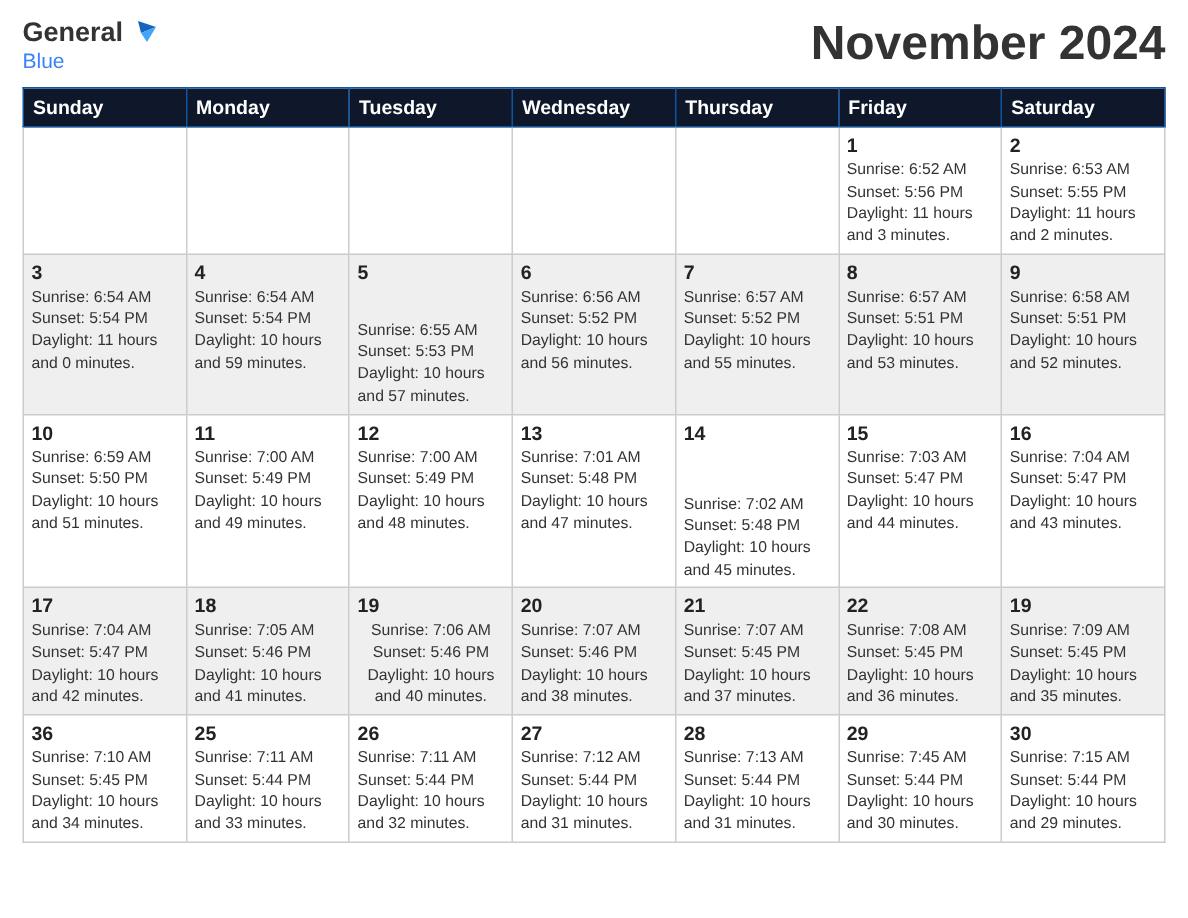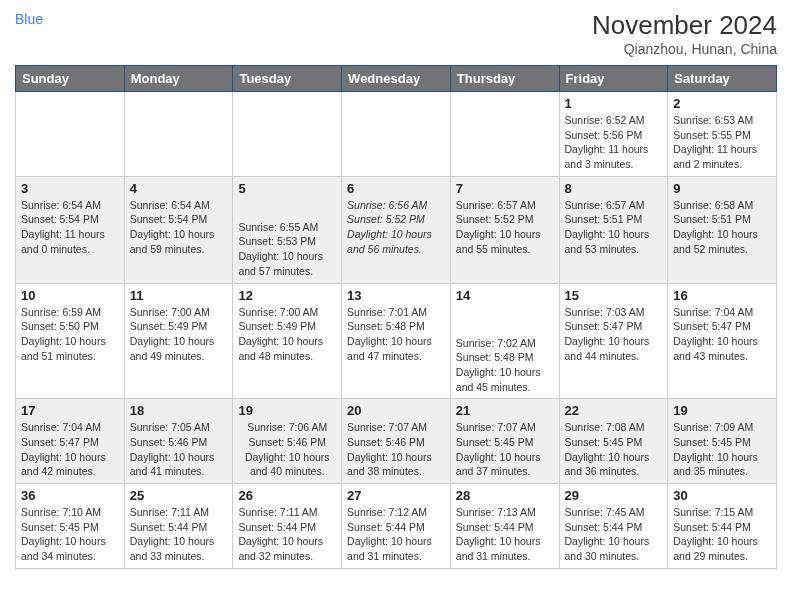--- a/index.html
+++ b/index.html
@@ -20,36 +20,36 @@
       display: flex;
       align-items: center;
       gap: 0;
     }
     .logo-general { color: #333; }
     .logo-blue { color: #1565c0; }
     .title-block {
       text-align: right;
     }
     .month-title {
-      font-size: 26px;
-      font-weight: normal;
+      font-size: 32px;
+      font-weight: bold;
       color: #333;
       text-align: center;
     }
     .location {
       font-size: 14px;
       color: #555;
     }
     .calendar {
       width: 100%;
       border-collapse: collapse;
       border: 1px solid #ccc;
     }
     .calendar th {
-      background: #737373;
+      background: #0f172a;
       color: #fff;
       text-align: left;
       padding: 5px 6px;
       font-size: 13px;
       font-weight: bold;
       border: 1px solid #1055a0;
       margin-left: 27px;
     }
     .calendar td {
       border: 1px solid #ccc;
@@ -88,28 +88,34 @@
     .empty-cell {
       background: #fff !important;
     }
   </style>
 </head>
 <body>
 
 <div class="header">
   <div class="logo">
     <div>
+      <div style="display:flex; align-items:center;">
+        <span class="logo-general" style="font-size:18px;font-weight:bold;color:#333;">General</span>
+        <svg width="22" height="22" viewBox="0 0 22 22" style="margin-left:2px;">
+          <polygon points="8,4 20,8 10,12" fill="#1565c0"></polygon>
+          <polygon points="10,12 20,8 14,18" fill="#42a5f5"></polygon>
+        </svg>
+      </div>
       <div>
         <span class="logo-blue" style="font-size:14px;font-weight:normal;color:#3b82f6;">Blue</span>
       </div>
     </div>
   </div>
   <div class="title-block">
     <div class="month-title">November 2024</div>
-    <div class="location">Qianzhou, Hunan, China</div>
   </div>
 </div>
 
 <table class="calendar">
   <thead>
     <tr>
     <th>Sunday</th>
         <th>Monday</th>
         <th>Tuesday</th>
         <th>Wednesday</th>
@@ -157,21 +163,21 @@
         </td>
         <td>
           <span class="day-number">5</span>
           <div class="day-info" style="white-space: pre-line; margin-top: 24px;">Sunrise: 6:55 AM
 Sunset: 5:53 PM
 Daylight: 10 hours
 and 57 minutes.</div>
         </td>
         <td>
           <span class="day-number">6</span>
-          <div class="day-info" style="white-space: pre-line; font-style: italic;">Sunrise: 6:56 AM
+          <div class="day-info" style="white-space: pre-line;">Sunrise: 6:56 AM
 Sunset: 5:52 PM
 Daylight: 10 hours
 and 56 minutes.</div>
         </td>
         <td>
           <span class="day-number">7</span>
           <div class="day-info" style="white-space: pre-line;">Sunrise: 6:57 AM
 Sunset: 5:52 PM
 Daylight: 10 hours
 and 55 minutes.</div>

